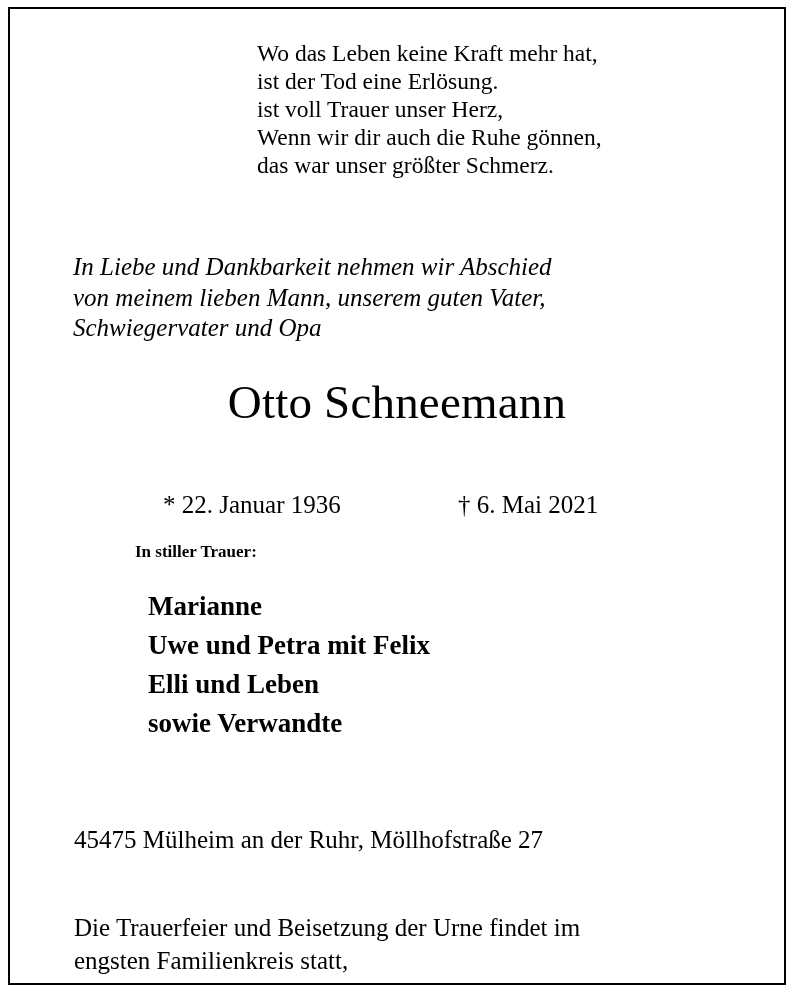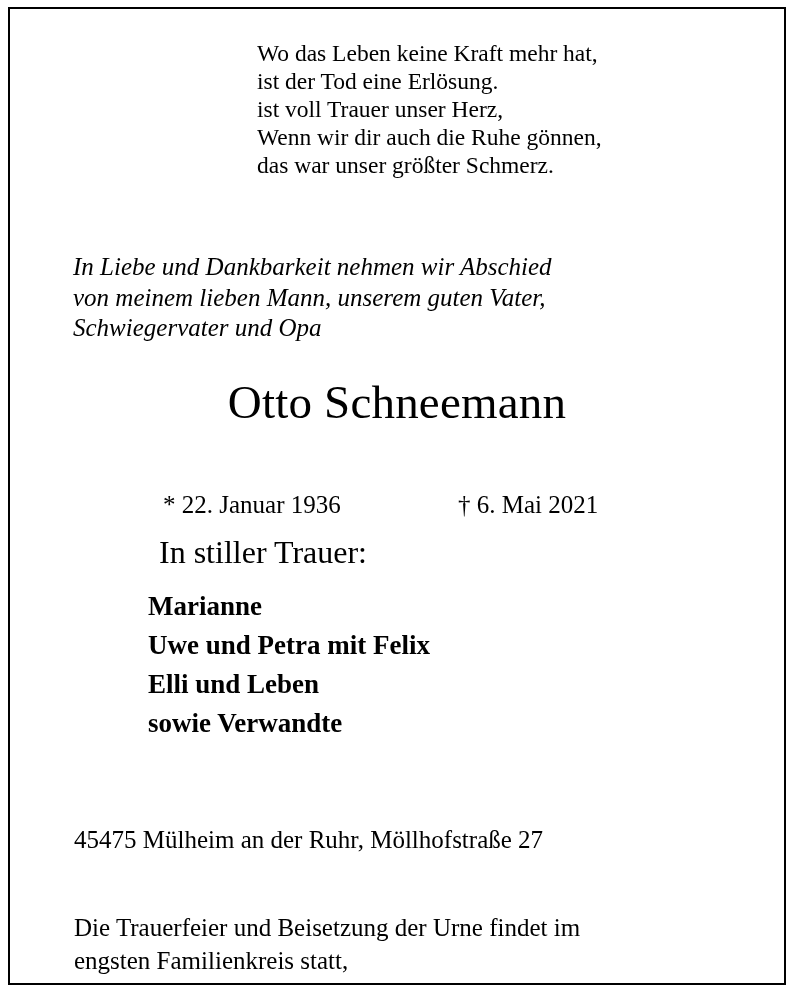--- a/index.html
+++ b/index.html
@@ -89,24 +89,25 @@
     display: inline-block;
     width: 295px;
   }
   .dates .date-death {
     display: inline-block;
   }
 
   
   .mourning-label {
     position: absolute;
-    left: 149px;
+    left: 125px;
     top: 528px;
-    font-size: 32px;
+    font-size: 17px;
     line-height: 30px;
+    font-weight: bold;
   }
 
   
   .mourners {
     position: absolute;
     left: 138px;
     top: 578px;
     font-size: 27px;
     font-weight: bold;
     line-height: 39px;

